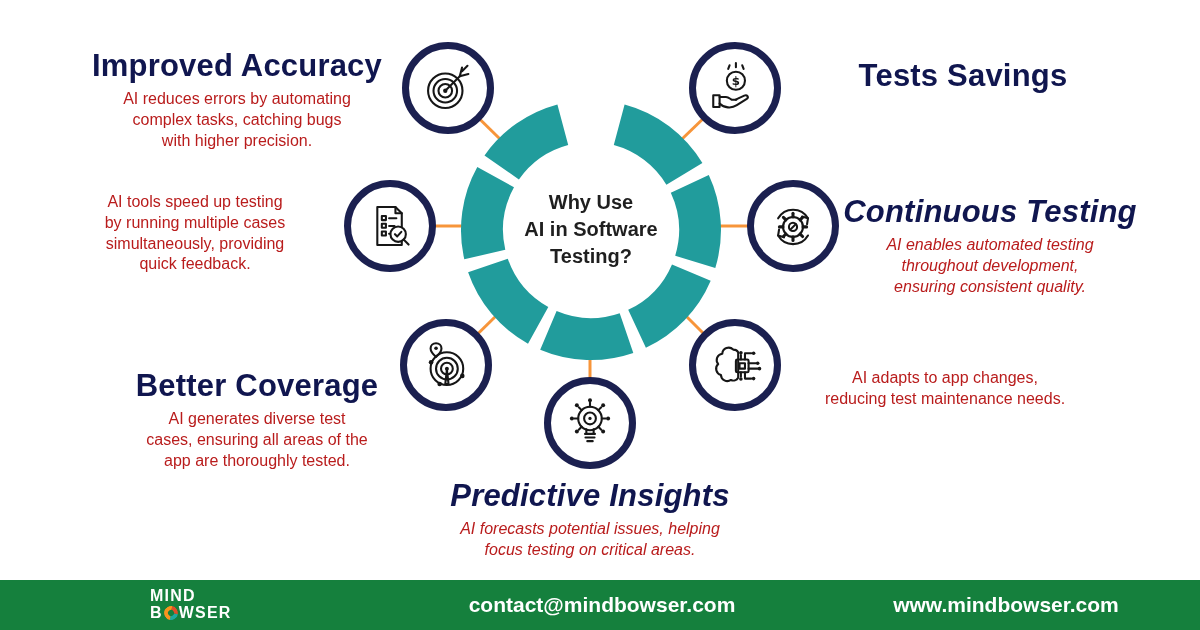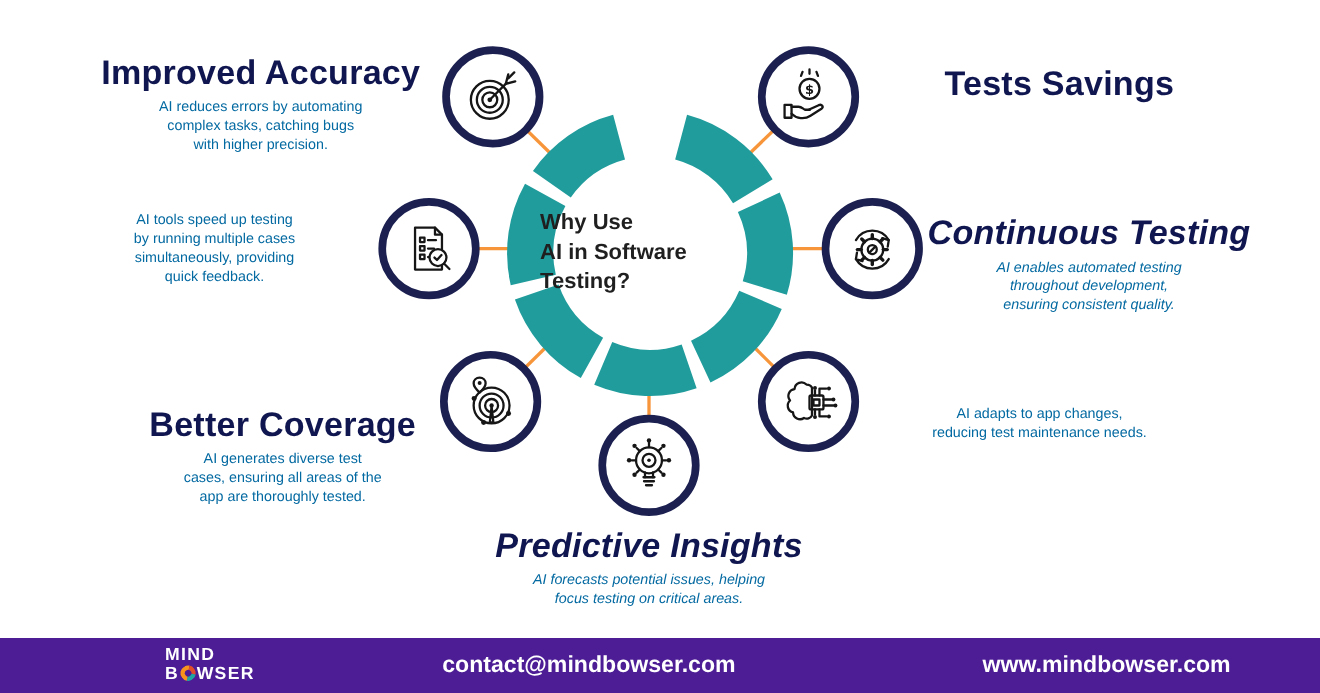--- a/index.html
+++ b/index.html
@@ -1,39 +1,39 @@
 <!DOCTYPE html>
 <html><head>
 <meta charset="utf-8">
 <style>
   html,body{margin:0;padding:0;}
   body{font-family:"Liberation Sans", sans-serif; background:#ffffff;}
   #stage{position:relative;width:1200px;height:630px;overflow:hidden;background:#ffffff;}
 
   .benefit{position:absolute;text-align:center;}
   .benefit .title{font-size:31px;font-weight:bold;color:#10164f;margin-bottom:5px;letter-spacing:.2px;}
-  .benefit .desc{font-size:13px;color:#0369a1;line-height:1.3;white-space:pre-line;}
-
-  .center-title{position:absolute;left:491px;top:189px;width:200px;text-align:left;
+  .benefit .desc{font-size:16px;color:#b91c1c;line-height:1.3;white-space:pre-line;}
+
+  .center-title{position:absolute;left:491px;top:189px;width:200px;text-align:center;
     font-size:20px;font-weight:bold;color:#1f1f1f;line-height:1.35;white-space:pre-line;}
 
   svg.layer{position:absolute;left:0;top:0;}
 
   .icon-circle{position:absolute;width:78px;height:78px;background:#ffffff;border:7px solid #1b2050;
     border-radius:50%;display:flex;align-items:center;justify-content:center;box-sizing:content-box;}
   .icon-circle svg{display:block;}
 
-  .footer{position:absolute;left:0;top:580px;width:1200px;height:50px;background:#4c1d95;}
+  .footer{position:absolute;left:0;top:580px;width:1200px;height:50px;background:#15803d;}
   .logo{position:absolute;left:150px;top:8px;color:#ffffff;font-weight:bold;font-size:16px;
     letter-spacing:1.2px;line-height:1.05;}
   .logo .swirl{display:inline-block;width:6px;height:6px;border-radius:50%;
     border:4px solid #f7941e;border-right-color:#e04f2a;border-bottom-color:#1fa8a0;
     transform:rotate(-35deg);vertical-align:-2px;margin:0 1px;}
   .footer-email{position:absolute;left:402px;top:0;width:400px;height:50px;line-height:50px;
-    text-align:left;color:#ffffff;font-weight:bold;font-size:21px;}
+    text-align:center;color:#ffffff;font-weight:bold;font-size:21px;}
   .footer-site{position:absolute;left:856px;top:0;width:300px;height:50px;line-height:50px;
     text-align:center;color:#ffffff;font-weight:bold;font-size:21px;}
 
   .ic{fill:none;stroke:#161616;stroke-width:2.3;stroke-linecap:round;stroke-linejoin:round;}
   .icf{fill:#161616;stroke:none;}
 </style>
 </head>
 <body>
 
 <div id="stage">

